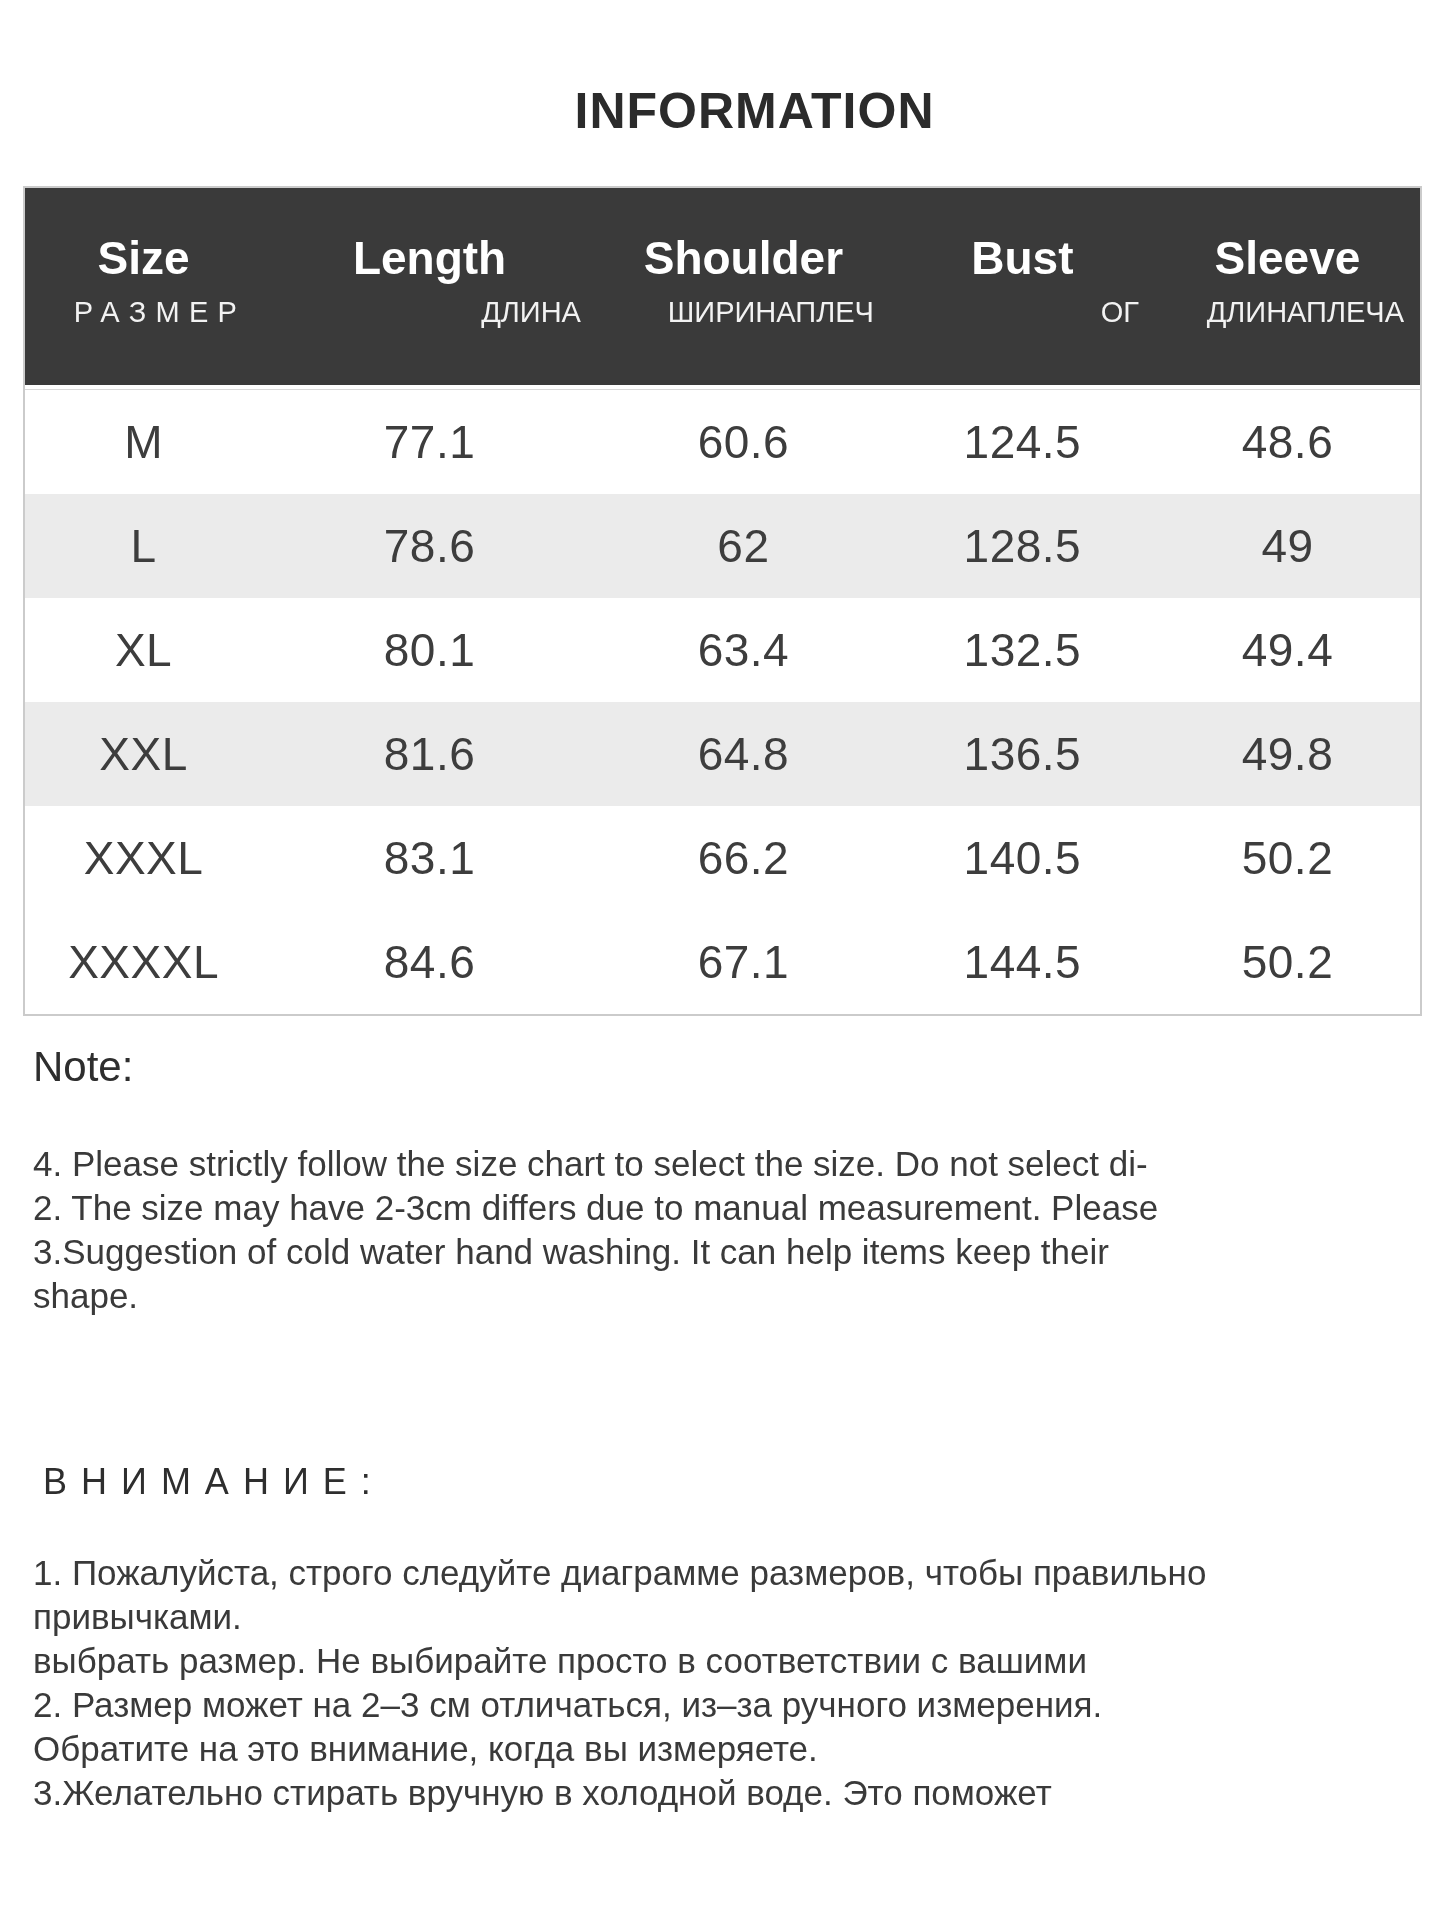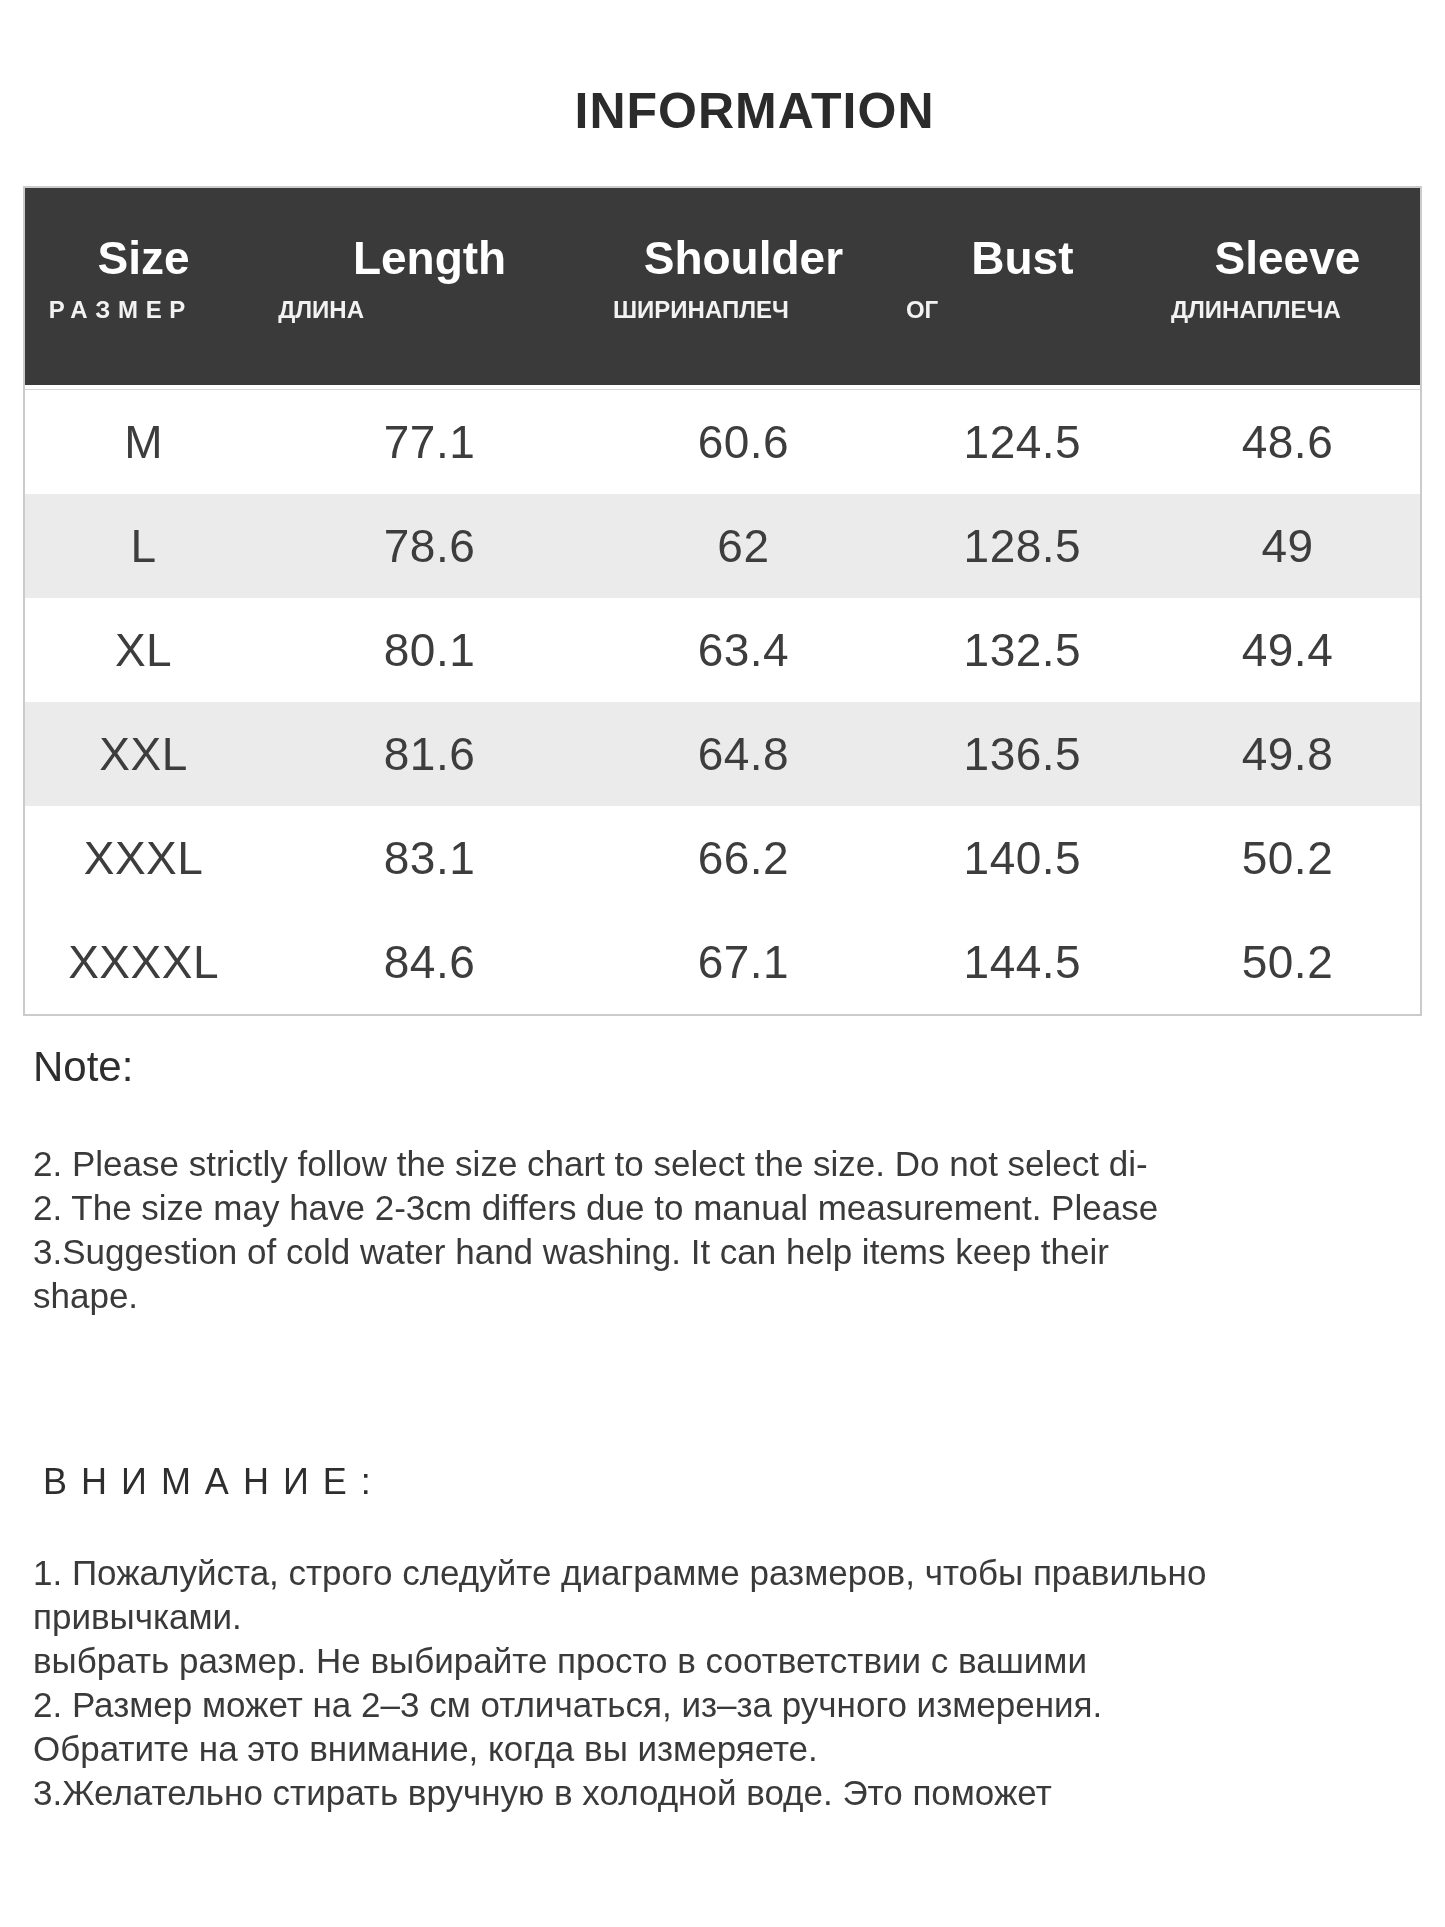--- a/index.html
+++ b/index.html
@@ -51,25 +51,25 @@
     padding-top: 28px;
     font-size: 46px;
     font-weight: 700;
     color: #ffffff;
     line-height: 1.15;
     text-align: center;
   }
   .hdr-ru {
     display: block;
     padding-top: 12px;
-    font-size: 24px;
-    font-weight: 700;
+    font-size: 29px;
+    font-weight: 400;
     color: #f2f2f2;
     line-height: 1.1;
-    text-align: left;
+    text-align: right;
   }
   th.col-size .hdr-ru { letter-spacing: 0.32em; text-indent: 0.32em; }
 
   .size-table tbody td {
     height: 104px;
     text-align: center;
     vertical-align: middle;
     font-size: 46px;
     color: #3d3d3d;
     letter-spacing: 0.5px;
@@ -194,21 +194,21 @@
       <td>84.6</td>
       <td>67.1</td>
       <td>144.5</td>
       <td>50.2</td>
     </tr>
   </tbody>
 </table>
 
 <div class="note-section">
   <p class="section-heading-en">Note:</p>
-  <div class="para-line">2. Please strictly follow the size chart  to select the size. Do not select di-</div>
+  <div class="para-line">4. Please strictly follow the size chart  to select the size. Do not select di-</div>
   <div class="para-line">2. The size may have 2-3cm differs due to manual measurement. Please</div>
   <div class="para-line">3.Suggestion of cold water hand washing. It can help items keep their</div>
   <div class="para-line">shape.</div>
 </div>
 
 <div class="attention-section">
   <p class="section-heading-ru">ВНИМАНИЕ:</p>
   <div class="para-line">1. Пожалуйста, строго следуйте диаграмме размеров, чтобы правильно</div>
   <div class="para-line">привычками.</div>
   <div class="para-line">выбрать размер. Не выбирайте просто в соответствии с вашими</div>

